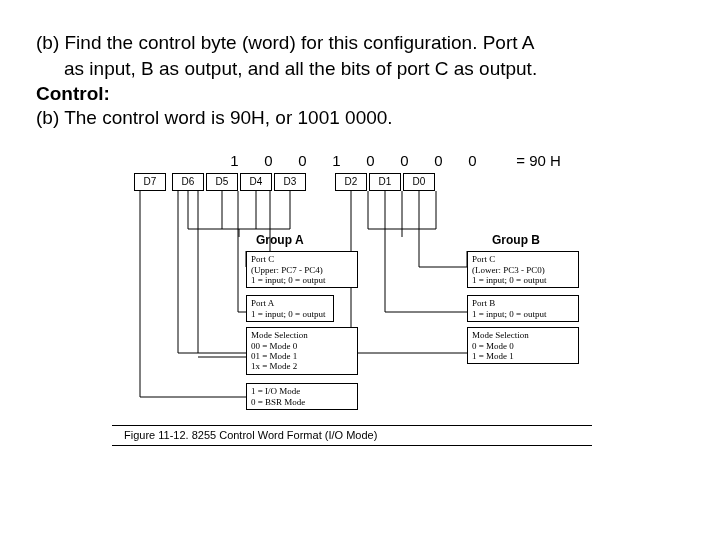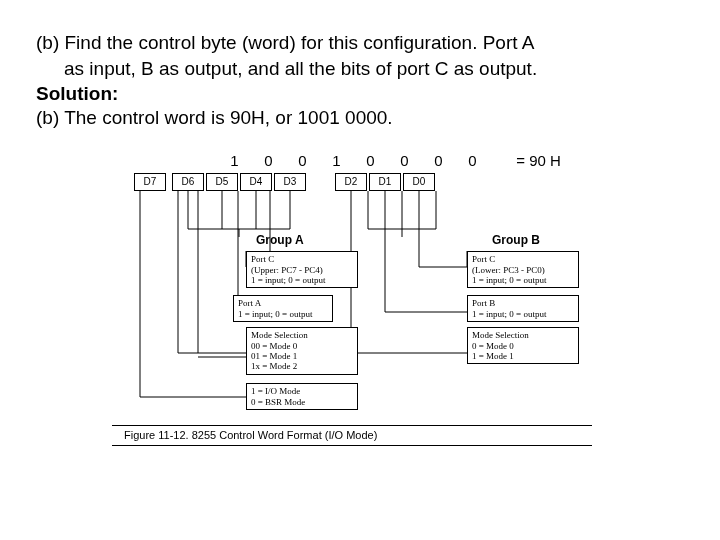--- a/index.html
+++ b/index.html
@@ -71,21 +71,21 @@
     background: #000;
   }
 </style>
 </head>
 <body>
 
 <div class="question">
   <div>(b) Find the control byte (word) for this configuration. Port A</div>
   <div class="line2">as input, B as output, and all the bits of port C as output.</div>
 </div>
-<div class="solution-label">Solution:</div>
+<div class="solution-label">Control:</div>
 <div class="answer">(b) The control word is 90H, or 1001 0000.</div>
 <div class="bitsrow">
   <span>1</span><span>0</span><span>0</span><span>1</span><span>0</span><span>0</span><span>0</span><span>0</span><span class="eq">= 90 H</span>
 </div>
 
 <div class="diagram-wrap">
 
   <svg class="wires" width="520" height="300">
     <g stroke="#000" stroke-width="1" fill="none">
       <line x1="18" y1="24" x2="18" y2="230"></line>
@@ -130,21 +130,21 @@
   <div class="bitbox" style="left:281px">D0</div>
 
   <div class="group-label" style="left:134px; top:66px">Group A</div>
   <div class="group-label" style="left:370px; top:66px">Group B</div>
 
   <div class="infobox" style="left:124px; top:84px; width:112px">
     <div class="title">Port C</div>
     <div>(Upper: PC7 - PC4)</div>
     <div>1 = input; 0 = output</div>
   </div>
-  <div class="infobox" style="left:111px; top:128px; width:100px">
+  <div class="infobox" style="left:124px; top:128px; width:88px">
     <div class="title">Port A</div>
     <div>1 = input; 0 = output</div>
   </div>
   <div class="infobox" style="left:124px; top:160px; width:112px">
     <div class="title">Mode Selection</div>
     <div>00 = Mode 0</div>
     <div>01 = Mode 1</div>
     <div>1x = Mode 2</div>
   </div>
   <div class="infobox" style="left:124px; top:216px; width:112px">

